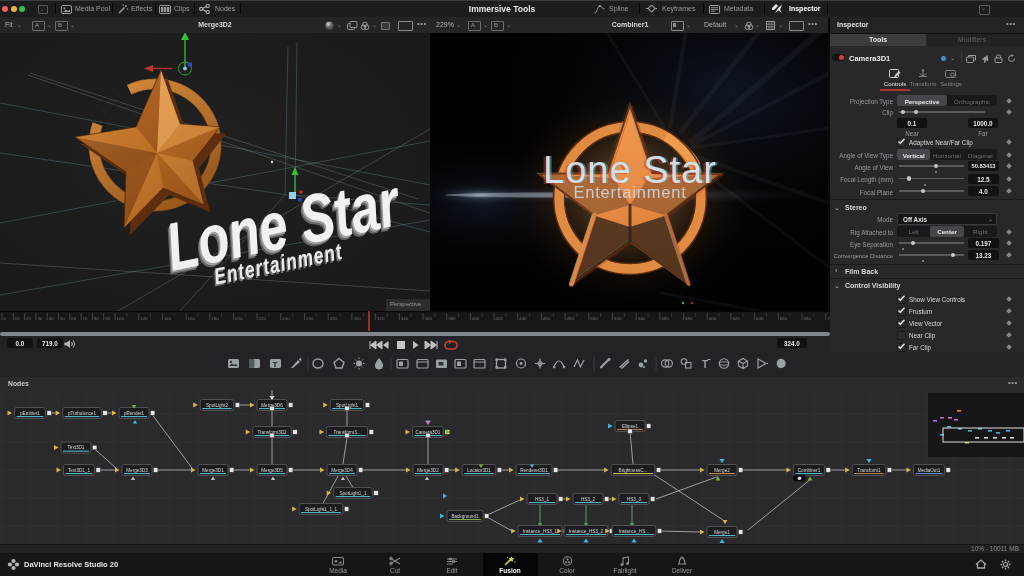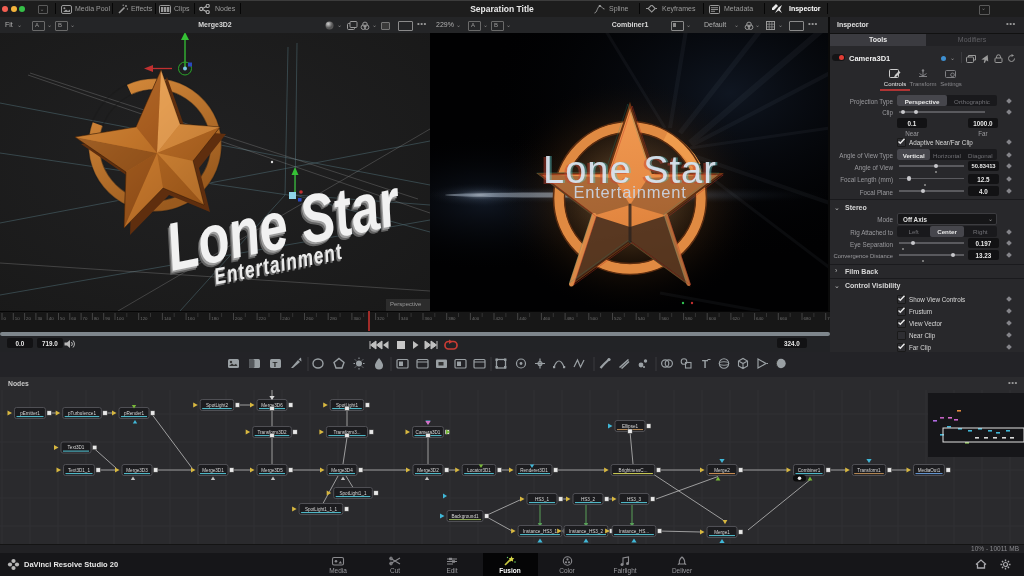--- a/index.html
+++ b/index.html
@@ -40,21 +40,21 @@
 <div class="abs" style="left:194px;top:3px;width:1px;height:11px;background:#060606;"></div>
 <svg class="abs" style="left:199px;top:4px" width="12" height="10">
       <circle cx="2.2" cy="5" r="1.6" fill="none" stroke="#b0b0b0" stroke-width="1.1"></circle>
       <circle cx="8.7" cy="1.9" r="1.6" fill="none" stroke="#b0b0b0" stroke-width="1.1"></circle>
       <circle cx="8.7" cy="8.1" r="1.6" fill="none" stroke="#b0b0b0" stroke-width="1.1"></circle>
       <path d="M3.6 4.4 L7.3 2.4 M3.6 5.6 L7.3 7.6" stroke="#b0b0b0" stroke-width="1.1"></path>
     </svg>
 <div class="txt" style="left:215px;top:4.5px;font-size:7px;color:#9a9a9a;">Nodes</div>
 <div class="abs" style="left:240px;top:3px;width:1px;height:11px;background:#060606;"></div>
 <div class="abs" style="left:55px;top:3px;width:1px;height:11px;background:#060606;"></div>
-<div class="txt" style="left:502px;top:3.5px;font-size:8.5px;color:#e8e8e8;font-weight:bold;transform:translateX(-50%);">Separation Title</div>
+<div class="txt" style="left:502px;top:3.5px;font-size:8.5px;color:#e8e8e8;font-weight:bold;transform:translateX(-50%);">Immersive Tools</div>
 <svg class="abs" style="left:594px;top:4.5px" width="11" height="9">
       <path d="M0.5 8 C3 8 3.5 1 6 1 C8 1 8 4 10.5 4" fill="none" stroke="#9a9a9a" stroke-width="1"></path>
       <rect x="4.8" y="0" width="2" height="2" fill="#9a9a9a"></rect>
     </svg>
 <div class="txt" style="left:609px;top:4.5px;font-size:7px;color:#9a9a9a;">Spline</div>
 <div class="abs" style="left:639px;top:3px;width:1px;height:11px;background:#060606;"></div>
 <svg class="abs" style="left:646px;top:4.5px" width="11" height="9">
       <rect x="3.2" y="1" width="5" height="5" transform="rotate(45 5.7 3.5)" fill="none" stroke="#9a9a9a" stroke-width="1.1"></rect>
       <path d="M0 3.5 H2 M9.5 3.5 H11" stroke="#9a9a9a" stroke-width="1.1"></path>
     </svg>

